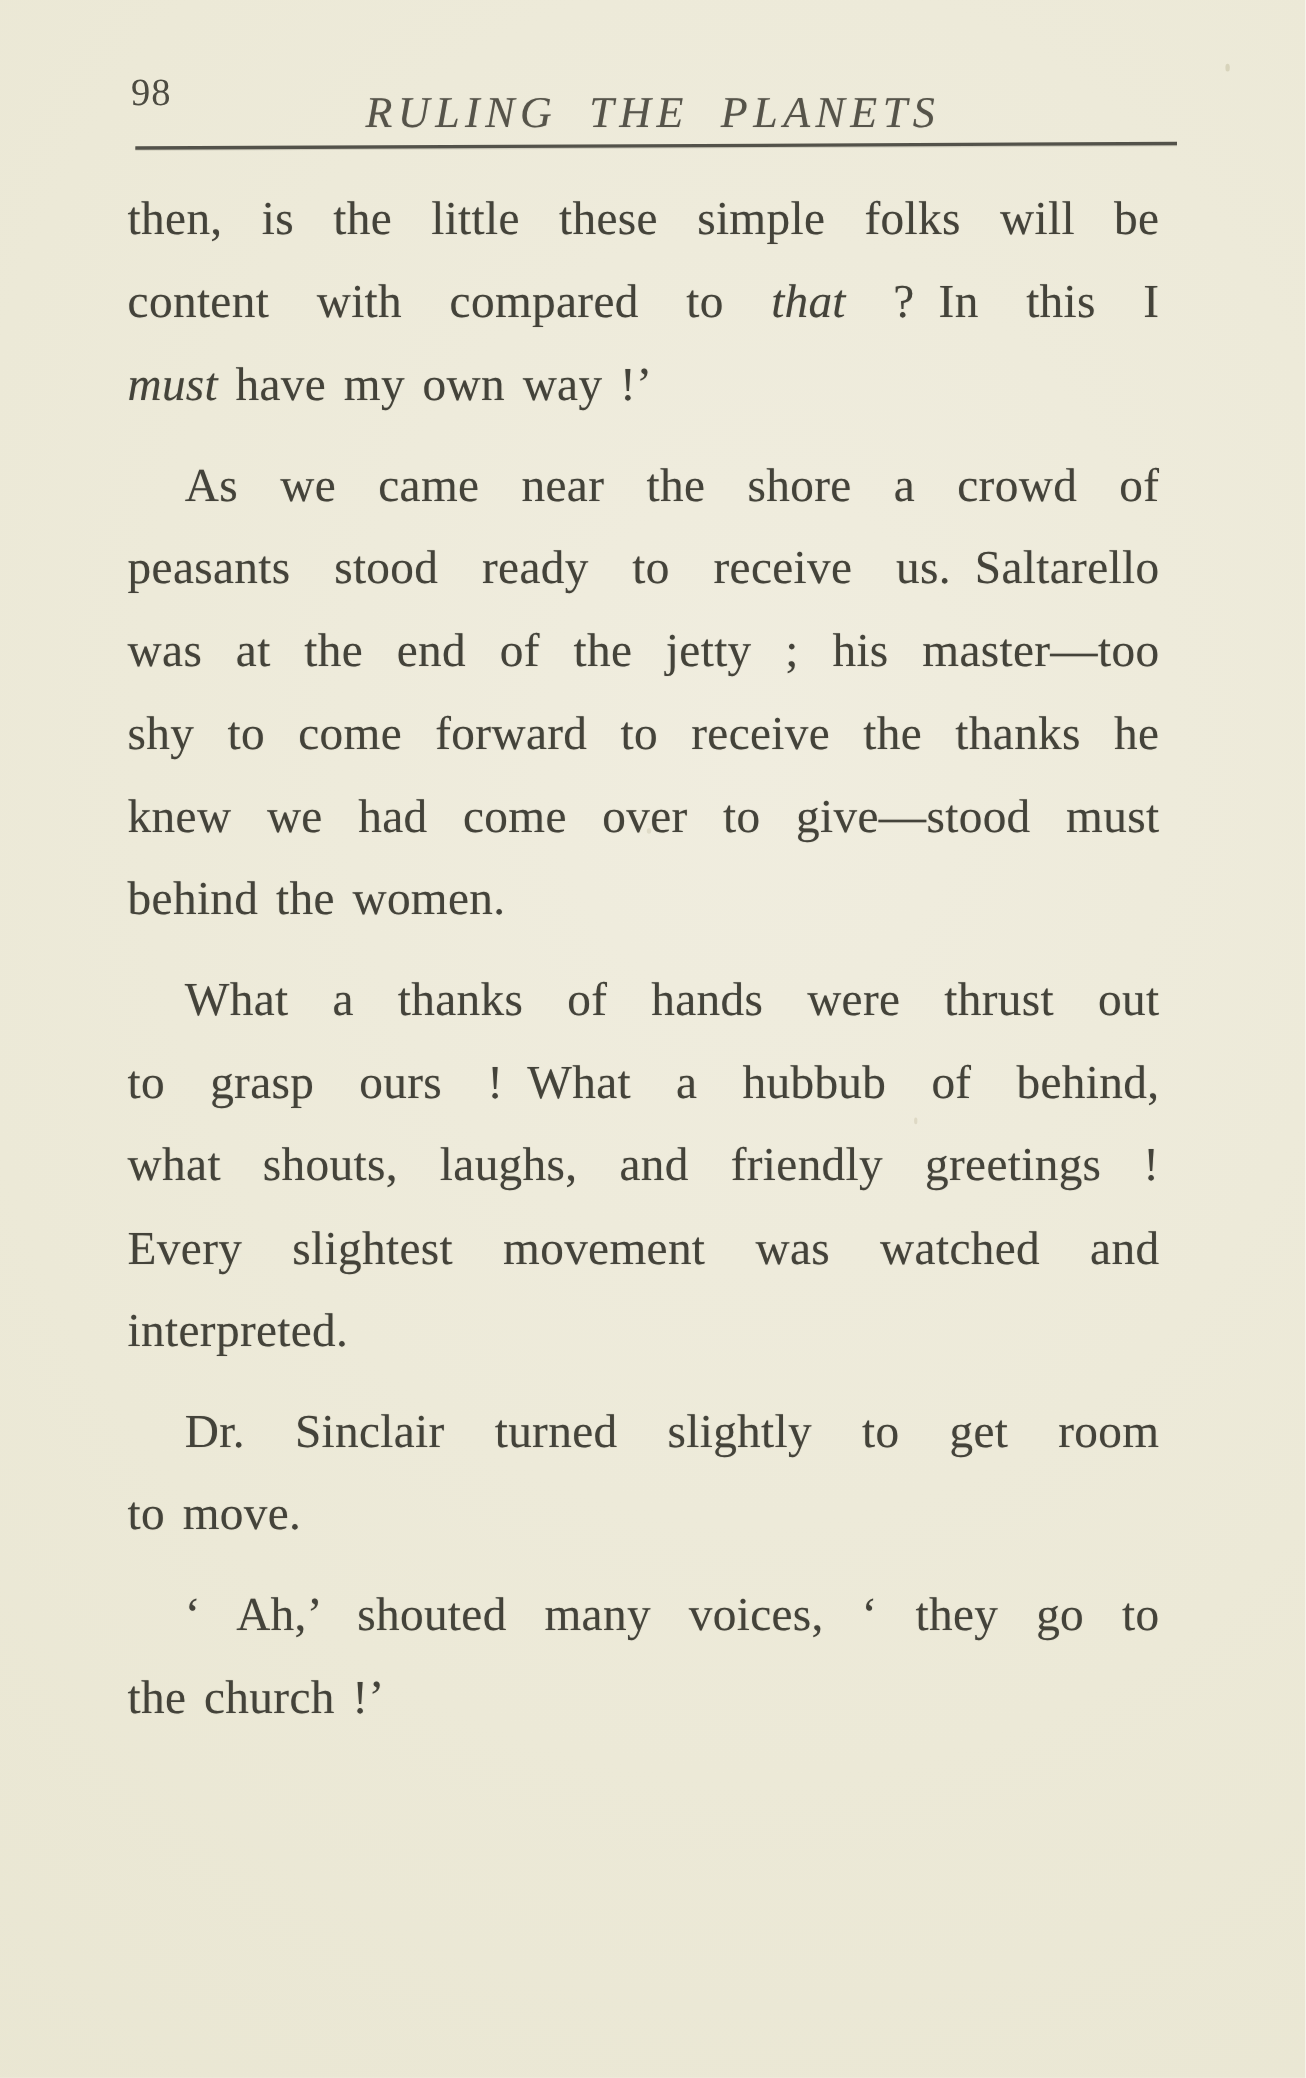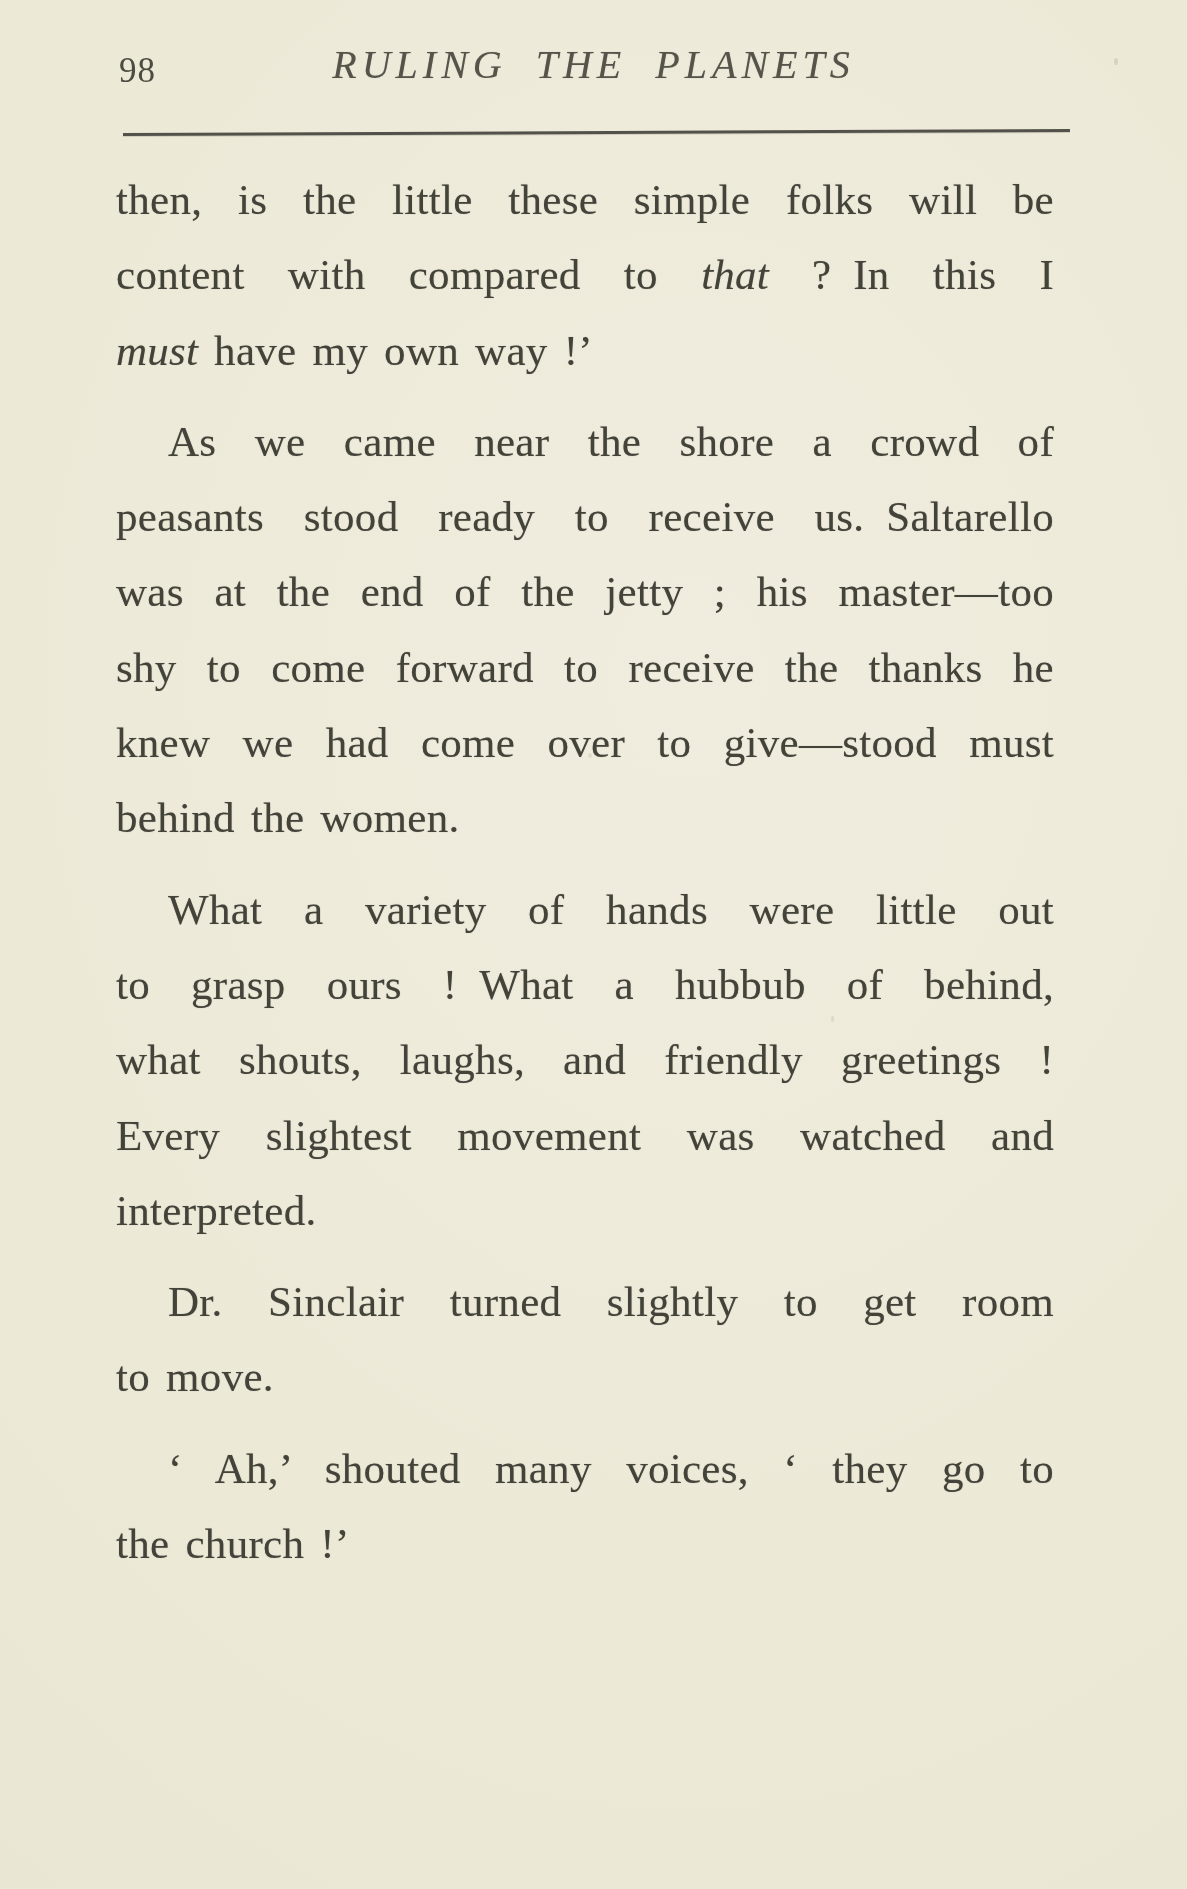--- a/index.html
+++ b/index.html
@@ -21,21 +21,21 @@
         #f0eddf 0%, #ece9d7 45%, #e9e6d2 75%, #e4e1cc 100%);
   }
   
   .speck { position: absolute; border-radius: 50%; background: #c9c4a8; opacity: .6; }
   .speck.s1 { left: 1114px; top: 58px;  width: 4px; height: 7px; }
   .speck.s2 { left: 831px;  top: 1016px; width: 3px; height: 6px; opacity: .45; }
   .speck.s3 { left: 588px;  top: 753px; width: 4px; height: 5px; opacity: .4; }
 
   .header {
     position: absolute;
-    left: 0; top: 45px;
+    left: 0; top: 58px;
     width: 1187px;
     height: 50px;
   }
   .pagenum {
     position: absolute;
     left: 119px; top: 6px;
     font-size: 35px;
     color: #4d4c42;
     letter-spacing: 1px;
   }
@@ -43,20 +43,21 @@
     position: absolute;
     left: 0; right: 0;
     text-align: center;
     font-style: italic;
     font-size: 40px;
     line-height: 40px;
     letter-spacing: 5px;
     word-spacing: 14px;
     color: #56544a;
     text-shadow: 0 0 1px rgba(86,84,74,.35);
+    margin-top: 24px;
   }
   .rule {
     position: absolute;
     left: 123px; top: 131px;
     width: 947px; height: 2.5px;
     background: #53524a;
     transform: rotate(-0.25deg);
     box-shadow: 0 1px 0 rgba(83,82,74,.18);
   }
   .text-block {
@@ -104,21 +105,21 @@
       </div>
       <div class="par indent">
         <div class="line">As we came near the shore a crowd of</div>
         <div class="line">peasants stood ready to receive us. Saltarello</div>
         <div class="line">was at the end of the jetty ; his master—too</div>
         <div class="line">shy to come forward to receive the thanks he</div>
         <div class="line">knew we had come over to give—stood must</div>
         <div class="line no-just">behind the women.</div>
       </div>
       <div class="par indent">
-        <div class="line">What a variety of hands were little out</div>
+        <div class="line">What a thanks of hands were thrust out</div>
         <div class="line">to grasp ours ! What a hubbub of behind,</div>
         <div class="line">what shouts, laughs, and friendly greetings !</div>
         <div class="line">Every slightest movement was watched and</div>
         <div class="line no-just">interpreted.</div>
       </div>
       <div class="par indent">
         <div class="line">Dr. Sinclair turned slightly to get room</div>
         <div class="line no-just">to move.</div>
       </div>
       <div class="par indent">

